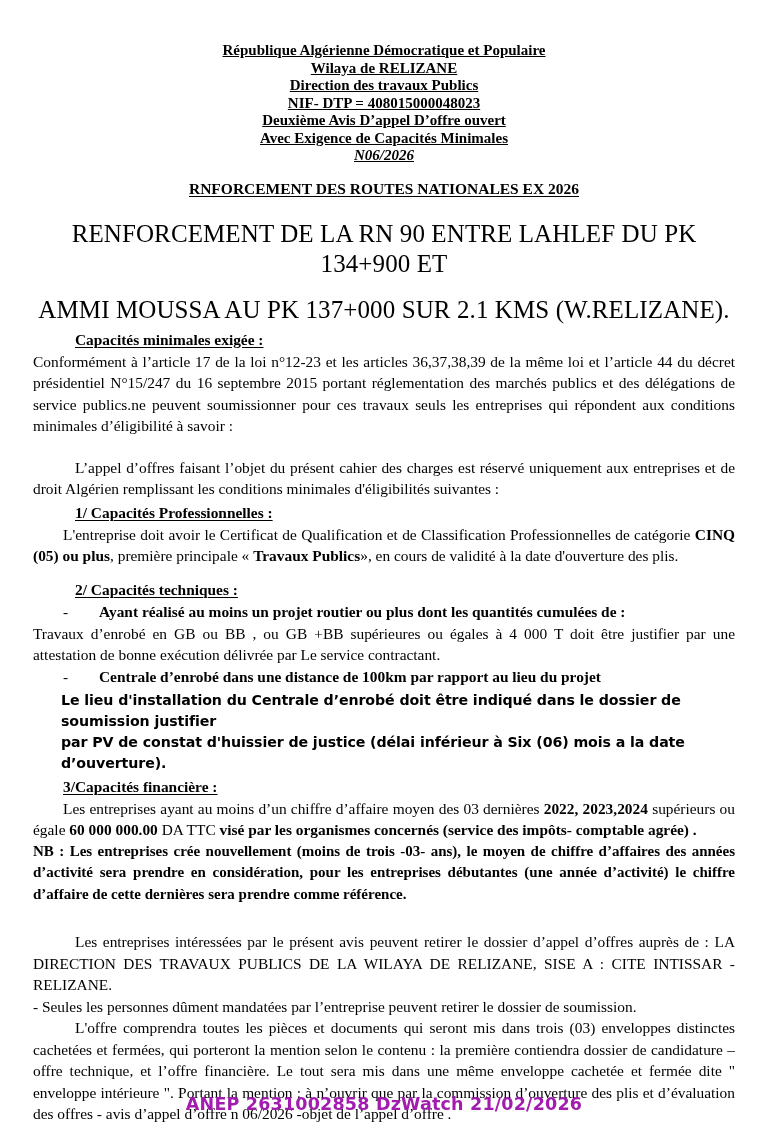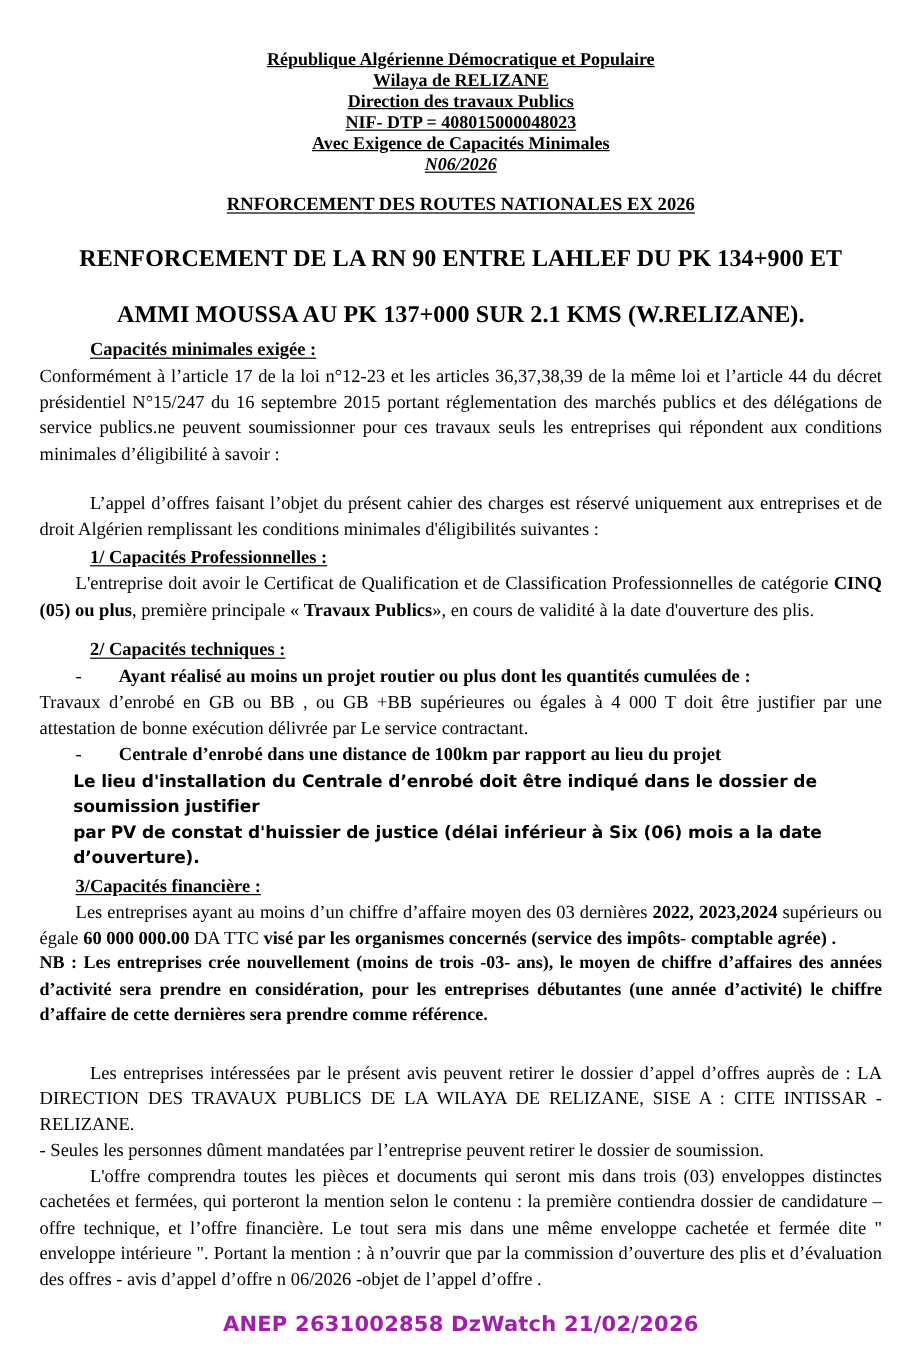--- a/index.html
+++ b/index.html
@@ -73,22 +73,22 @@
     font-size: 15.5px;
     line-height: 20px;
     margin: 13px 0 20px 0;
   }
   .proj-sub > span {
     text-decoration: underline;
     text-underline-offset: 2px;
   }
   .proj-title {
     text-align: center;
-    font-weight: bold;
-    font-size: 20px;
+    font-weight: normal;
+    font-size: 25px;
     line-height: 30px;
     letter-spacing: 0.1px;
     margin: 16px 0 4px 0;
   }
 
   
   .sec-head {
     font-weight: bold;
     font-size: 15.4px;
     line-height: 22px;
@@ -163,20 +163,21 @@
 
 <div class="page">
 
   <div class="content">
 
     <div class="doc-header">
       <span class="hline"><span>République Algérienne Démocratique et Populaire</span></span>
       <span class="hline"><span>Wilaya de RELIZANE</span></span>
       <span class="hline"><span>Direction des travaux Publics</span></span>
       <span class="hline"><span>NIF- DTP = 408015000048023</span></span>
+      <span class="hline"><span>Deuxième Avis D’appel D’offre ouvert</span></span>
       <span class="hline"><span>Avec Exigence de Capacités Minimales</span></span>
       <span class="hline italic"><span>N06/2026</span></span>
     </div>
 
 
     <div class="proj-sub"><span>RNFORCEMENT DES ROUTES NATIONALES EX 2026</span></div>
     <div class="proj-title">RENFORCEMENT DE LA RN 90 ENTRE LAHLEF DU PK 134+900 ET</div>
     <div class="proj-title">AMMI MOUSSA AU PK 137+000 SUR 2.1 KMS (W.RELIZANE).</div>
 
     <div class="sec-head"><span>Capacités minimales exigée :</span></div>

